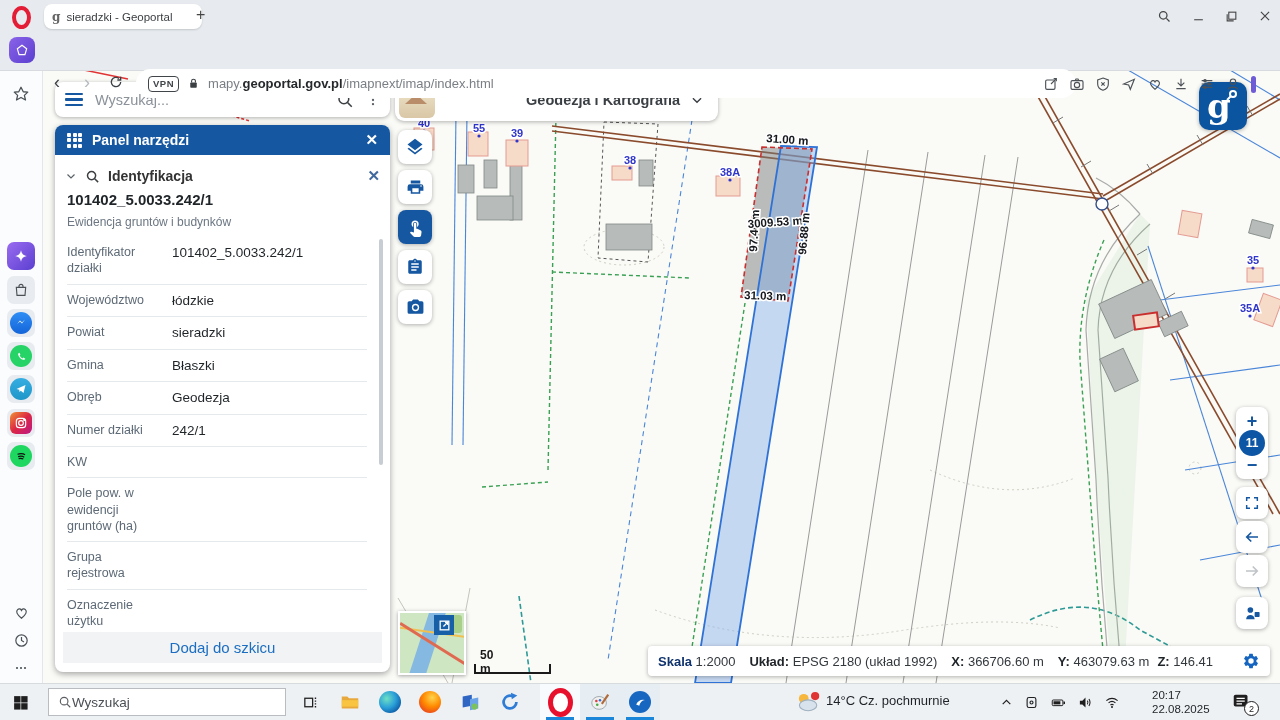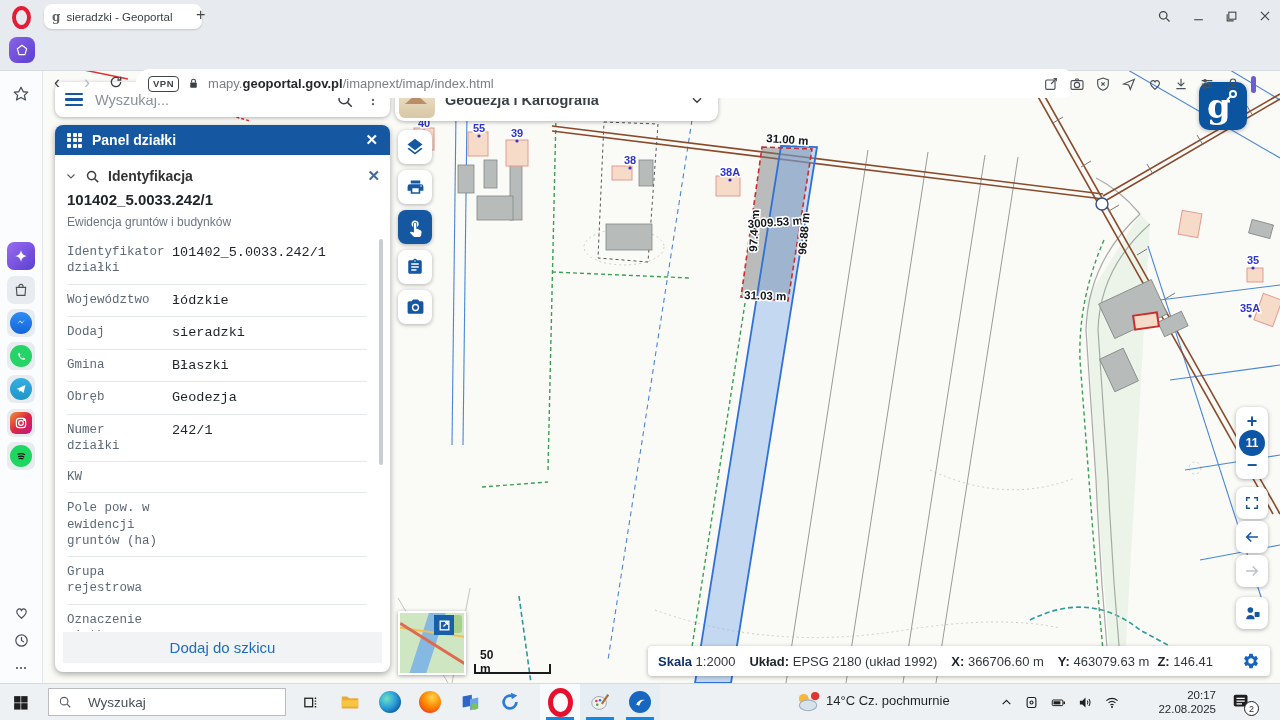--- a/index.html
+++ b/index.html
@@ -42,31 +42,31 @@
   #phead .t{color:#fff;font-weight:bold;font-size:14px;flex:1;}
   #phead .x{color:#fff;font-size:15px;font-weight:bold;}
   .gridic{display:grid;grid-template-columns:repeat(3,4px);grid-gap:1.5px;}
   .gridic i{width:4px;height:4px;background:#fff;border-radius:1px;}
   #identrow{position:absolute;left:10px;top:38px;right:10px;height:26px;display:flex;align-items:center;gap:8px;}
   #identrow .t{font-size:14px;font-weight:600;color:#333;flex:1;}
   #identrow .x{color:#41699e;font-size:15px;font-weight:bold;}
   #ptitle{position:absolute;left:12px;top:66px;font-size:15px;font-weight:bold;color:#1f2428;}
   #psub{position:absolute;left:12px;top:90px;font-size:12px;color:#6b7682;}
   #fields{position:absolute;left:12px;top:112px;width:300px;height:394px;overflow:hidden;}
-  .frow{display:flex;align-items:flex-start;padding:7px 0;border-bottom:1px solid #e6e9ec;font-family:Liberation Mono, monospace;}
+  .frow{display:flex;align-items:flex-start;padding:7px 0;border-bottom:1px solid #e6e9ec;}
   .flabel{width:95px;color:#5d6a76;font-size:12.5px;line-height:1.3;}
   .fvalue{flex:1;color:#1f2428;font-size:13.5px;padding-left:10px;line-height:1.3;}
   #pscroll{position:absolute;right:7px;top:114px;width:4px;height:226px;background:#c7cdd3;border-radius:2px;}
   #pfoot{position:absolute;left:8px;right:8px;bottom:9px;height:31px;background:#f1f3f4;display:flex;align-items:center;justify-content:center;}
   #pfoot span{color:#1b6ec2;font-size:15px;}
 
   #catpill{position:absolute;left:395px;top:78px;width:323px;height:43px;z-index:6;display:flex;align-items:center;box-sizing:border-box;padding:0 14px 0 4px;gap:10px;border-radius:9px;}
   #catpill .thumb{width:36px;height:36px;border-radius:6px;background:linear-gradient(180deg,#bfe3f5 0%,#bfe3f5 38%,#e8dcc0 38%,#d9c7a6 100%);position:relative;overflow:hidden;}
   #catpill .thumb i{position:absolute;left:6px;top:12px;width:0;height:0;border-left:11px solid transparent;border-right:11px solid transparent;border-bottom:10px solid #b98d6a;}
-  #catpill .t{flex:1;text-align:left;font-size:14.5px;font-weight:600;color:#3a3f44;}
+  #catpill .t{flex:1;text-align:right;font-size:14.5px;font-weight:600;color:#3a3f44;}
 
   #glogo{position:absolute;left:1199px;top:82px;width:48px;height:48px;border-radius:10px;background:#0b549f;z-index:6;box-shadow:0 1px 4px rgba(0,0,0,.3);}
 
   .mtool{position:absolute;left:398px;width:34px;height:34px;z-index:6;display:flex;align-items:center;justify-content:center;}
   .mtool.active{background:#1557a0;}
 
   #minimap{position:absolute;left:398px;top:611px;width:64px;height:60px;z-index:6;border:2px solid #fff;box-shadow:0 1px 4px rgba(0,0,0,.35);background:#cfe6c2;overflow:hidden;}
   #minimap .river{position:absolute;left:18px;top:-10px;width:16px;height:90px;background:#85b9e2;transform:rotate(18deg);}
   #minimap .road1{position:absolute;left:-6px;top:30px;width:80px;height:3px;background:#e06a50;transform:rotate(32deg);}
   #minimap .road2{position:absolute;left:-10px;top:18px;width:80px;height:2px;background:#f0c050;transform:rotate(8deg);}
@@ -85,28 +85,28 @@
   #zoomctl{top:407px;height:72px;}
   #zoomctl .pm{color:#1557a0;font-size:18px;font-weight:bold;line-height:14px;}
   #zoomctl .lvl{width:26px;height:26px;border-radius:50%;background:#0d55a5;color:#fff;font-size:12px;font-weight:bold;display:flex;align-items:center;justify-content:center;margin:2px 0;}
   #fsbtn{top:487px;height:32px;}
   #backbtn{top:521px;height:32px;}
   #fwdbtn{top:555px;height:32px;}
   #locbtn{top:597px;height:32px;}
 
   
   #taskbar{position:absolute;left:0;top:683px;width:1280px;height:37px;background:#eef1f4;border-top:1px solid #d8dbde;z-index:30;}
-  #tsearch{position:absolute;left:48px;top:4px;width:238px;height:28px;background:#fff;border:1px solid #b9bdc1;display:flex;align-items:center;padding:0 9px;gap:16px;box-sizing:border-box;}
+  #tsearch{position:absolute;left:48px;top:4px;width:238px;height:28px;background:#fff;border:1px solid #b9bdc1;display:flex;align-items:center;padding:0 9px;gap:0;box-sizing:border-box;}
   #tsearch span{font-size:13.5px;color:#4a4f54;}
   .tslot{position:absolute;top:0;width:40px;height:36px;display:flex;align-items:center;justify-content:center;}
   .tslot.hl{background:#f8fbfd;}
   .tslot.hl2{background:#e7eef3;}
   .tslot .ul{position:absolute;left:6px;right:6px;bottom:0;height:3px;background:#1a86d9;}
   .tray{position:absolute;top:0;height:37px;display:flex;align-items:center;}
-  #clock{position:absolute;left:1152px;top:4px;width:64px;text-align:right;font-size:11.5px;color:#1f2328;line-height:14px;}
+  #clock{position:absolute;left:1152px;top:4px;width:64px;font-size:11.5px;color:#1f2328;line-height:14px;}
   #weather{position:absolute;left:826px;top:9px;font-size:13px;color:#1f2328;}
   .operaring{width:15px;height:19px;border:5px solid #e8112d;border-radius:50%;background:#fff;}
 </style>
 </head>
 <body>
 
 <div id="screen">
 
   <svg id="mapsvg" width="1238" height="613" viewBox="42 70 1238 613">
     <rect x="42" y="70" width="1238" height="613" fill="#fafaf7"></rect>
@@ -428,21 +428,21 @@
           <i></i>
           <i></i>
           <i></i>
           <i></i>
           <i></i>
           <i></i>
           <i></i>
           <i></i>
           <i></i>
         </div>
-      <span class="t">Panel działki</span>
+      <span class="t">Panel narzędzi</span>
       <span class="x">✕</span>
     </div>
     <div id="identrow">
       <svg width="12" height="12" viewBox="0 0 24 24">
           <path d="M5 9 L12 16 L19 9" fill="none" stroke="#5a6268" stroke-width="2.4"></path>
         </svg>
       <svg width="15" height="15" viewBox="0 0 24 24">
           <circle cx="10.5" cy="10.5" r="6.5" fill="none" stroke="#3c4043" stroke-width="2.4"></circle>
           <line x1="15.5" y1="15.5" x2="21" y2="21" stroke="#3c4043" stroke-width="2.4"></line>
         </svg>
@@ -454,21 +454,21 @@
     <div id="fields">
         <div class="frow">
           <div class="flabel">Identyfikator działki</div>
           <div class="fvalue">101402_5.0033.242/1</div>
         </div>
         <div class="frow">
           <div class="flabel">Województwo</div>
           <div class="fvalue">łódzkie</div>
         </div>
         <div class="frow">
-          <div class="flabel">Dodaj</div>
+          <div class="flabel">Powiat</div>
           <div class="fvalue">sieradzki</div>
         </div>
         <div class="frow">
           <div class="flabel">Gmina</div>
           <div class="fvalue">Błaszki</div>
         </div>
         <div class="frow">
           <div class="flabel">Obręb</div>
           <div class="fvalue">Geodezja</div>
         </div>

